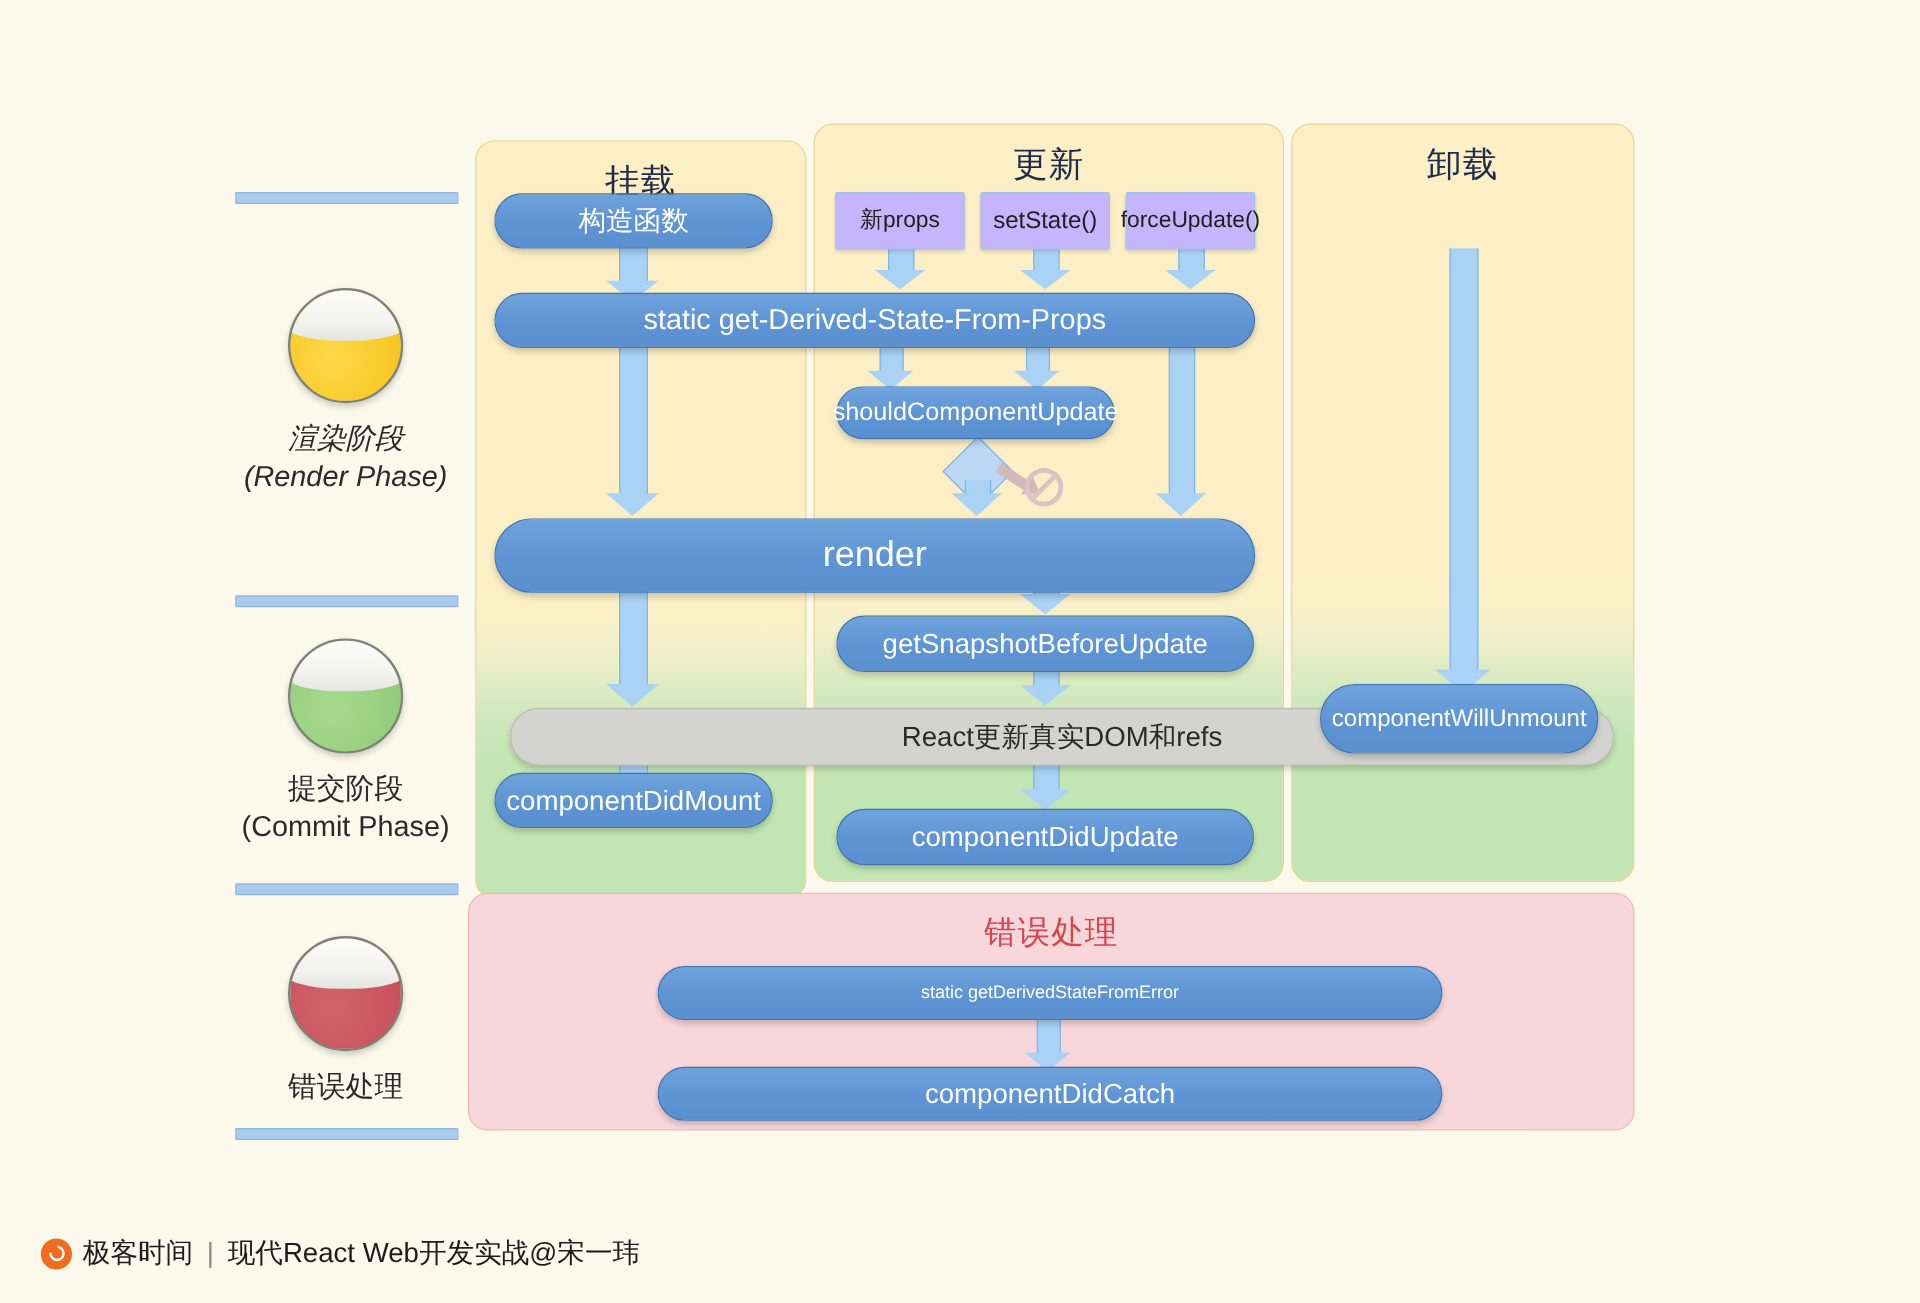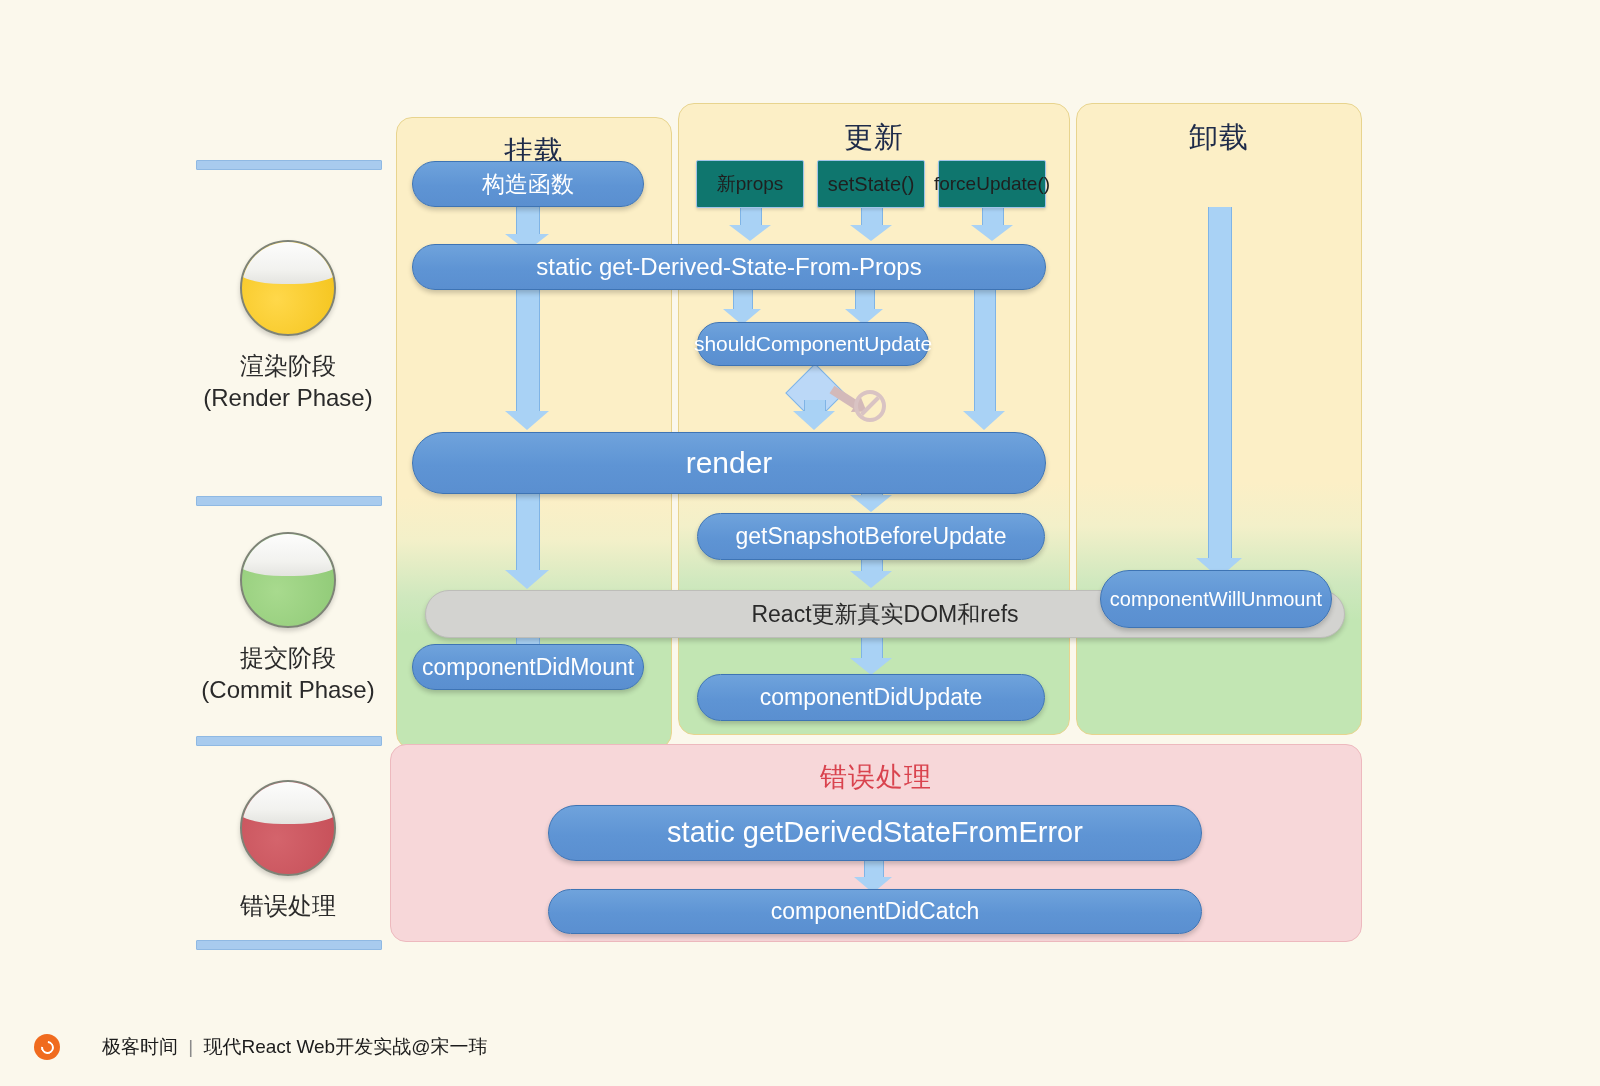--- a/index.html
+++ b/index.html
@@ -40,21 +40,21 @@
     font-size:29px;color:#1E2B4A;letter-spacing:1px;}
   .panel-title.err{color:#D9434E;font-size:27px;}
 
   
   .node{position:absolute;box-sizing:border-box;display:flex;
     align-items:center;justify-content:center;color:#fff;
     text-align:center;line-height:1.15;}
   .pill{background:linear-gradient(180deg,#6FA3DC 0%,#5E94D4 55%,#5A8FD0 100%);
     border:1px solid #3E74B4;border-radius:999px;
     box-shadow:0 3px 5px rgba(0,0,0,.20);}
-  .trigger{background:#0f766e;border:1px solid #9FC4EA;color:#1F1F1F;
+  .trigger{background:#c4b5fd;border:1px solid #9FC4EA;color:#1F1F1F;
     border-radius:2px;box-shadow:0 2px 3px rgba(0,0,0,.13);}
   .graybar{background:#D3D3D0;border:1px solid #BDBDB9;border-radius:999px;
     color:#2A2A2A;box-shadow:0 3px 5px rgba(0,0,0,.18);}
   .arrow-shaft{position:absolute;background:#A9D2F5;
     border-left:1px solid #7FB4E6;border-right:1px solid #7FB4E6;}
   .arrow-head{position:absolute;width:0;height:0;border-style:solid;
     border-color:#A9D2F5 transparent transparent transparent;}
 
   .diamond{position:absolute;background:#BBD8F7;border:1px solid #7FB4E6;
     transform:rotate(45deg);}
@@ -70,33 +70,33 @@
     border-color:transparent transparent transparent #D3B9B9;}
 
   
   #footer{position:absolute;left:34px;bottom:26px;display:flex;align-items:center;}
   .logo{width:26px;height:26px;border-radius:50%;background:#F06B1E;
     display:flex;align-items:center;justify-content:center;margin-right:9px;
     flex:0 0 auto;position:relative;}
   .logo .mark{width:13px;height:13px;border:2.5px solid #fff;
     border-radius:50% 50% 50% 50%;border-top-color:transparent;
     box-sizing:border-box;transform:rotate(-40deg);}
-  #footer .ft-text{font-size:19px;color:#1C1C1C;white-space:nowrap;margin-left:33px;}
+  #footer .ft-text{font-size:23px;color:#1C1C1C;white-space:nowrap;}
 </style>
 </head>
 <body>
 
 <div id="stage">
 
   <div class="divider" style="top:160px;"></div>
   <div class="divider" style="top:496px;"></div>
   <div class="divider" style="top:736px;"></div>
   <div class="divider" style="top:940px;"></div>
 
-  <div class="legend" style="top:240px;">
+  <div class="legend" style="top:240px;font-style:italic;">
     <div class="ball yellow">
         <div class="cap"></div>
       </div>
     <div class="cap-label">
       <div>渲染阶段</div>
       <div>(Render Phase)</div>
     </div>
   </div>
 
   <div class="legend" style="top:532px;">
@@ -202,21 +202,21 @@
   <div class="node pill" style="left:697px;top:322px;width:232px;height:44px;font-size:21px;">shouldComponentUpdate</div>
 
   <div class="node pill" style="left:412px;top:432px;width:634px;height:62px;font-size:30px;">render</div>
 
   <div class="node pill" style="left:697px;top:513px;width:348px;height:47px;font-size:23px;">getSnapshotBeforeUpdate</div>
 
   <div class="node pill" style="left:697px;top:674px;width:348px;height:47px;font-size:23px;">componentDidUpdate</div>
 
   <div class="node pill" style="left:1100px;top:570px;width:232px;height:58px;font-size:20px;">componentWillUnmount</div>
 
-  <div class="node pill" style="left:548px;top:805px;width:654px;height:56px;font-size:29px;">static getDerivedStateFromError</div>
+  <div class="node pill" style="left:548px;top:805px;width:654px;height:45px;font-size:15px;">static getDerivedStateFromError</div>
   <div class="node pill" style="left:548px;top:889px;width:654px;height:45px;font-size:23px;">componentDidCatch</div>
 
   <div id="footer">
     <div class="logo">
         <div class="mark"></div>
       </div>
     <div class="ft-text">
       <span>极客时间</span>
       <span style="color:#8A8A8A;margin:0 5px;">|</span>
       <span>现代React Web开发实战@宋一玮</span>

